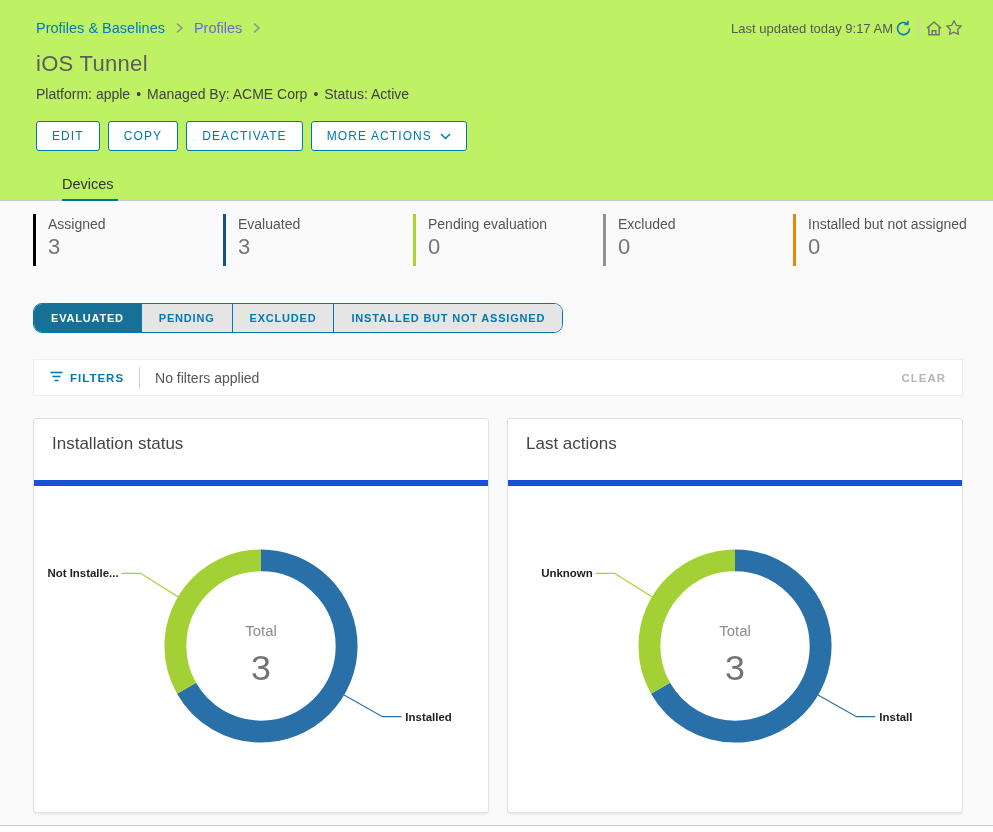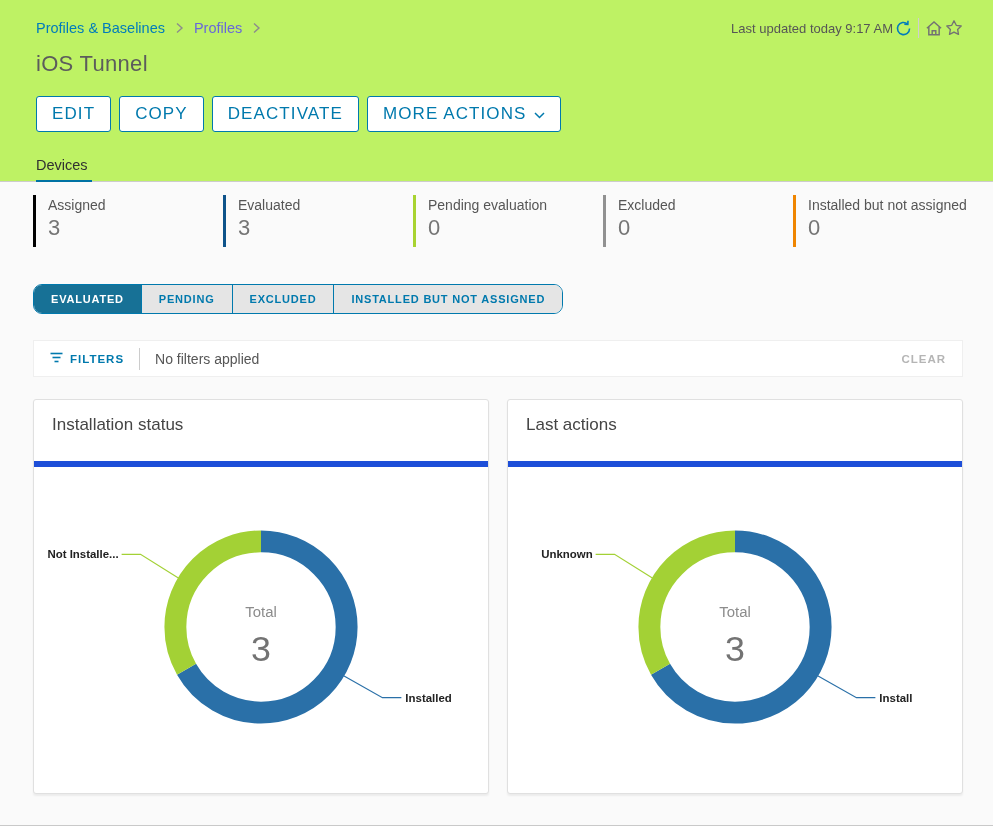--- a/index.html
+++ b/index.html
@@ -15,26 +15,26 @@
   .crumb.visited { color:#6868d9; }
   .crumb-sep { color:#8c8c8c; display:inline-flex; }
   .meta { display:flex; align-items:center; gap:2px; color:#565656; font-size:13px; }
   .icon-btn { display:inline-flex; align-items:center; cursor:pointer; background:none; border:none; padding:0; }
   .vdivider { width:1px; height:20px; background:#cfcfcf; margin:0 4px; }
   h1.title { margin-top:13px; font-size:22px; font-weight:400; color:#5c5c5c; letter-spacing:.3px; }
   .subtitle { margin-top:9px; font-size:14px; color:#424242; }
   .subtitle .dot { margin:0 6px; color:#424242; }
   .actions { margin-top:19px; display:flex; gap:8px; }
   .btn { background:#fff; border:1px solid #0079ad; color:#0079ad; border-radius:3px;
-         font-family:inherit; font-size:17px; font-weight:500; letter-spacing:1.1px;
+         font-family:inherit; font-size:12px; font-weight:500; letter-spacing:1.1px;
          padding:7px 15px; cursor:pointer; display:inline-flex; align-items:center; gap:8px; }
   .tabs { margin-top:21px; border-bottom:1px solid #cccccc; margin-left:-36px; margin-right:-30px;
           padding-left:36px; }
   .tab { display:inline-block; font-size:14.5px; color:#313131; padding:4px 4px 7px 0;
-         border-bottom:3px solid #0072a3; margin-bottom:-2px; cursor:pointer; }
+         border-bottom:3px solid #0072a3; margin-bottom:-2px; cursor:pointer;margin-left:26px; }
 
   
   .content { flex:1; background:#fafafa; padding:13px 30px 0 33px; }
   .stats { display:flex; overflow:hidden; margin-right:-30px; }
   .stat { flex:0 0 190px; min-width:0; border-left:3px solid #000; padding:2px 8px 6px 12px; }
   .stat-label { font-size:14px; color:#565656; white-space:nowrap; overflow:hidden; }
   .stat-value { font-size:22px; color:#757575; margin-top:2px; letter-spacing:.5px; }
 
   .segmented { margin-top:37px; display:inline-flex; border:1px solid #0079ad; border-radius:9px;
                overflow:hidden; background:#fff; }
@@ -108,20 +108,23 @@
         <button class="icon-btn">
           <svg width="18" height="18" viewBox="0 0 16 16">
             <path d="M8 1.6l2 4 4.4.6-3.2 3.1.8 4.4L8 11.6l-4 2.1.8-4.4L1.6 6.2 6 5.6z" fill="none" stroke="#737373" stroke-width="1.2" stroke-linejoin="round"></path>
           </svg>
         </button>
       </div>
     </div>
 
     <h1 class="title">iOS Tunnel</h1>
 
+    <div class="subtitle">
+      <span>Platform: apple</span><span class="dot">•</span><span>Managed By: ACME Corp</span><span class="dot">•</span><span>Status: Active</span>
+    </div>
 
     <div class="actions">
       <button class="btn">EDIT</button>
       <button class="btn">COPY</button>
       <button class="btn">DEACTIVATE</button>
       <button class="btn">
         <span>MORE ACTIONS</span>
         <span>
           <svg width="11" height="7" viewBox="0 0 11 7">
               <polyline points="1,1 5.5,5.5 10,1" fill="none" stroke="#0079ad" stroke-width="1.5"></polyline>

